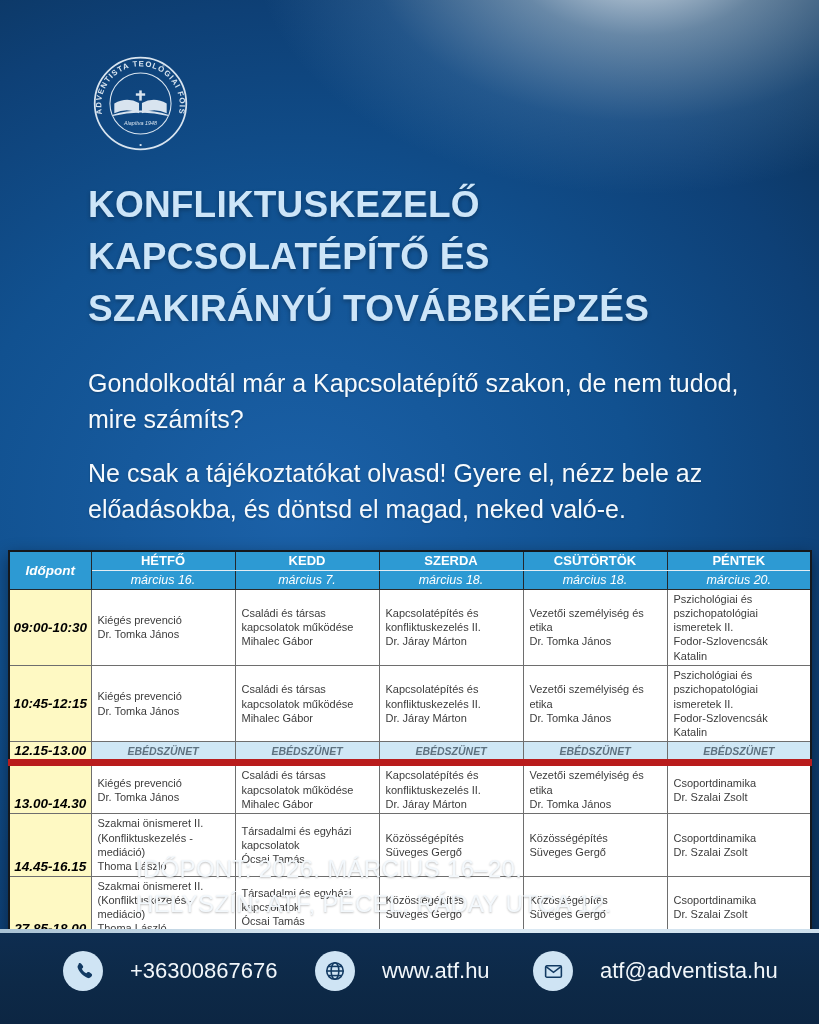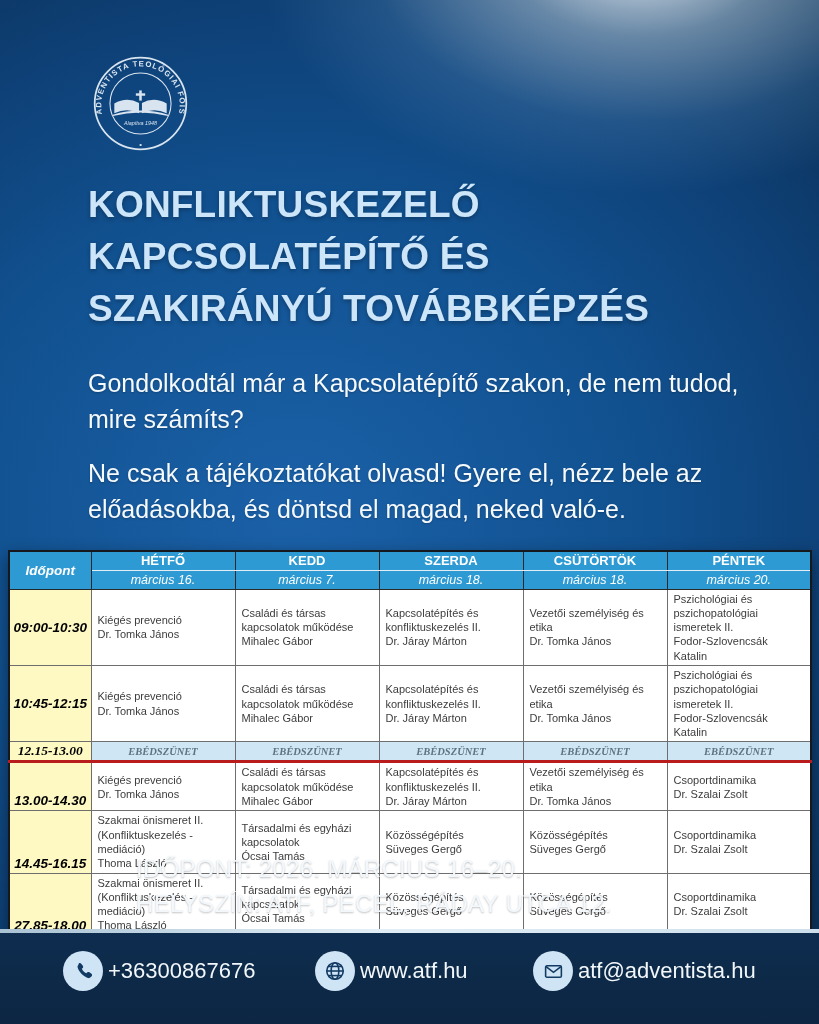--- a/index.html
+++ b/index.html
@@ -64,21 +64,21 @@
     font-size:13.5px; text-align:center; vertical-align:middle; padding:1px 2px;
   }
   .schedule td.time.bottom { vertical-align:bottom; padding-bottom:2px;text-align:center; }
   .schedule td.class {
     color:#3c3c3c; font-size:11px; line-height:1.3; 
     vertical-align:middle; padding:2px 6px;margin-top:24px;
   }
   .schedule td.class .subject { display:block; }
   .schedule td.class .lecturer { display:block; }
   .schedule tr.lunch-row td {
-    border-top:1px solid #2a2a2a; border-bottom:3px solid #b91c1c;font-family:Liberation Serif, serif;
+    border-top:1px solid #2a2a2a; border-bottom:7px solid #b91c1c;
   }
   .schedule td.lunchcell {
     background:#cfe7f5; color:#5e7280; font-style:italic; font-weight:700;
     font-size:10.5px; text-align:center; vertical-align:middle;margin-left:35px;
   }
   .schedule thead tr.hr:last-child th { border-bottom:1px solid #2a2a2a; }
   
   .details {
     position:absolute; left:104px; top:852px;
     color:#f3f8fc; font-size:24px; line-height:1.45; letter-spacing:0.3px;
@@ -88,21 +88,21 @@
   
   .footer-divider {
     position:absolute; left:0; right:0; top:929px; height:4px;
     background:linear-gradient(90deg,#a9c2d4 0%,#e2eef7 45%,#cddfec 100%);
   }
   .footer-band {
     position:absolute; left:0; right:0; top:933px; bottom:0;
     background:linear-gradient(180deg,#0e2d50 0%, #0d2947 55%, #0c2643 100%);
   }
   .contact {
-    position:absolute; top:951px; display:flex; align-items:center; gap:5px;
+    position:absolute; top:951px; display:flex; align-items:center; gap:27px;
     color:#f2f7fb; font-size:22px;
   }
   .contact.phone { left:63px; }
   .contact.web   { left:315px; }
   .contact.email { left:533px; }
   .icon-circle {
     width:40px; height:40px; border-radius:50%; flex:0 0 auto;
     background:#cfe4f4; color:#123a63;
     display:flex; align-items:center; justify-content:center;
   }

